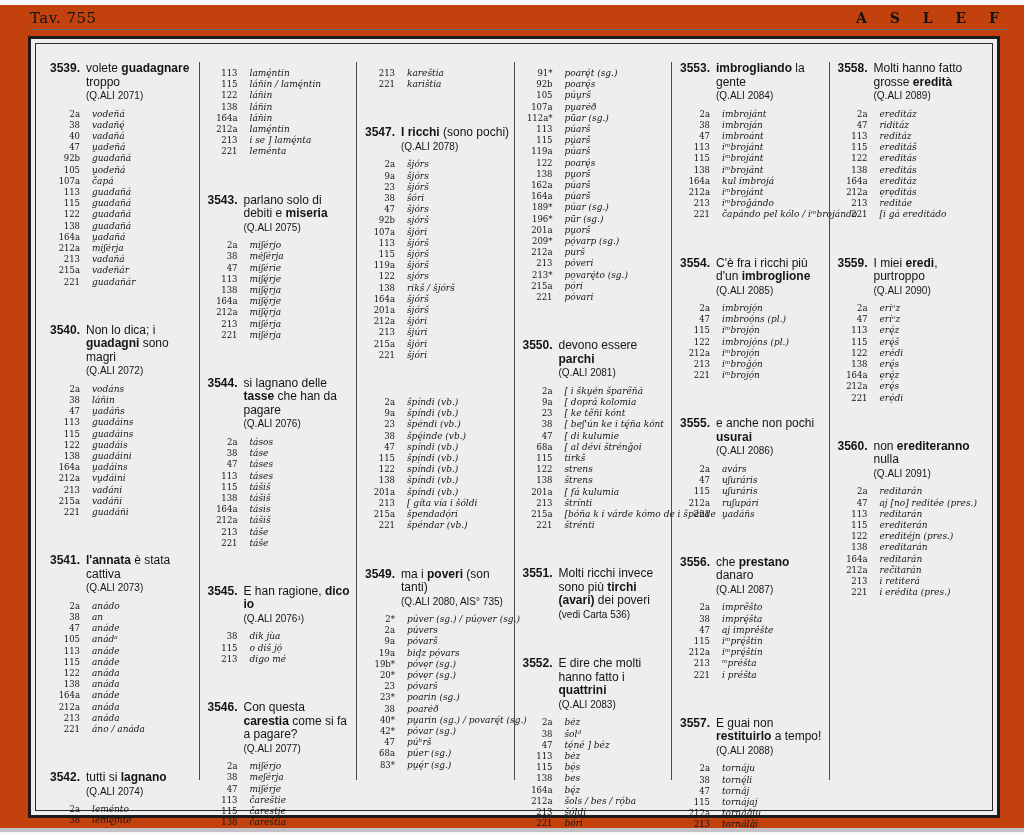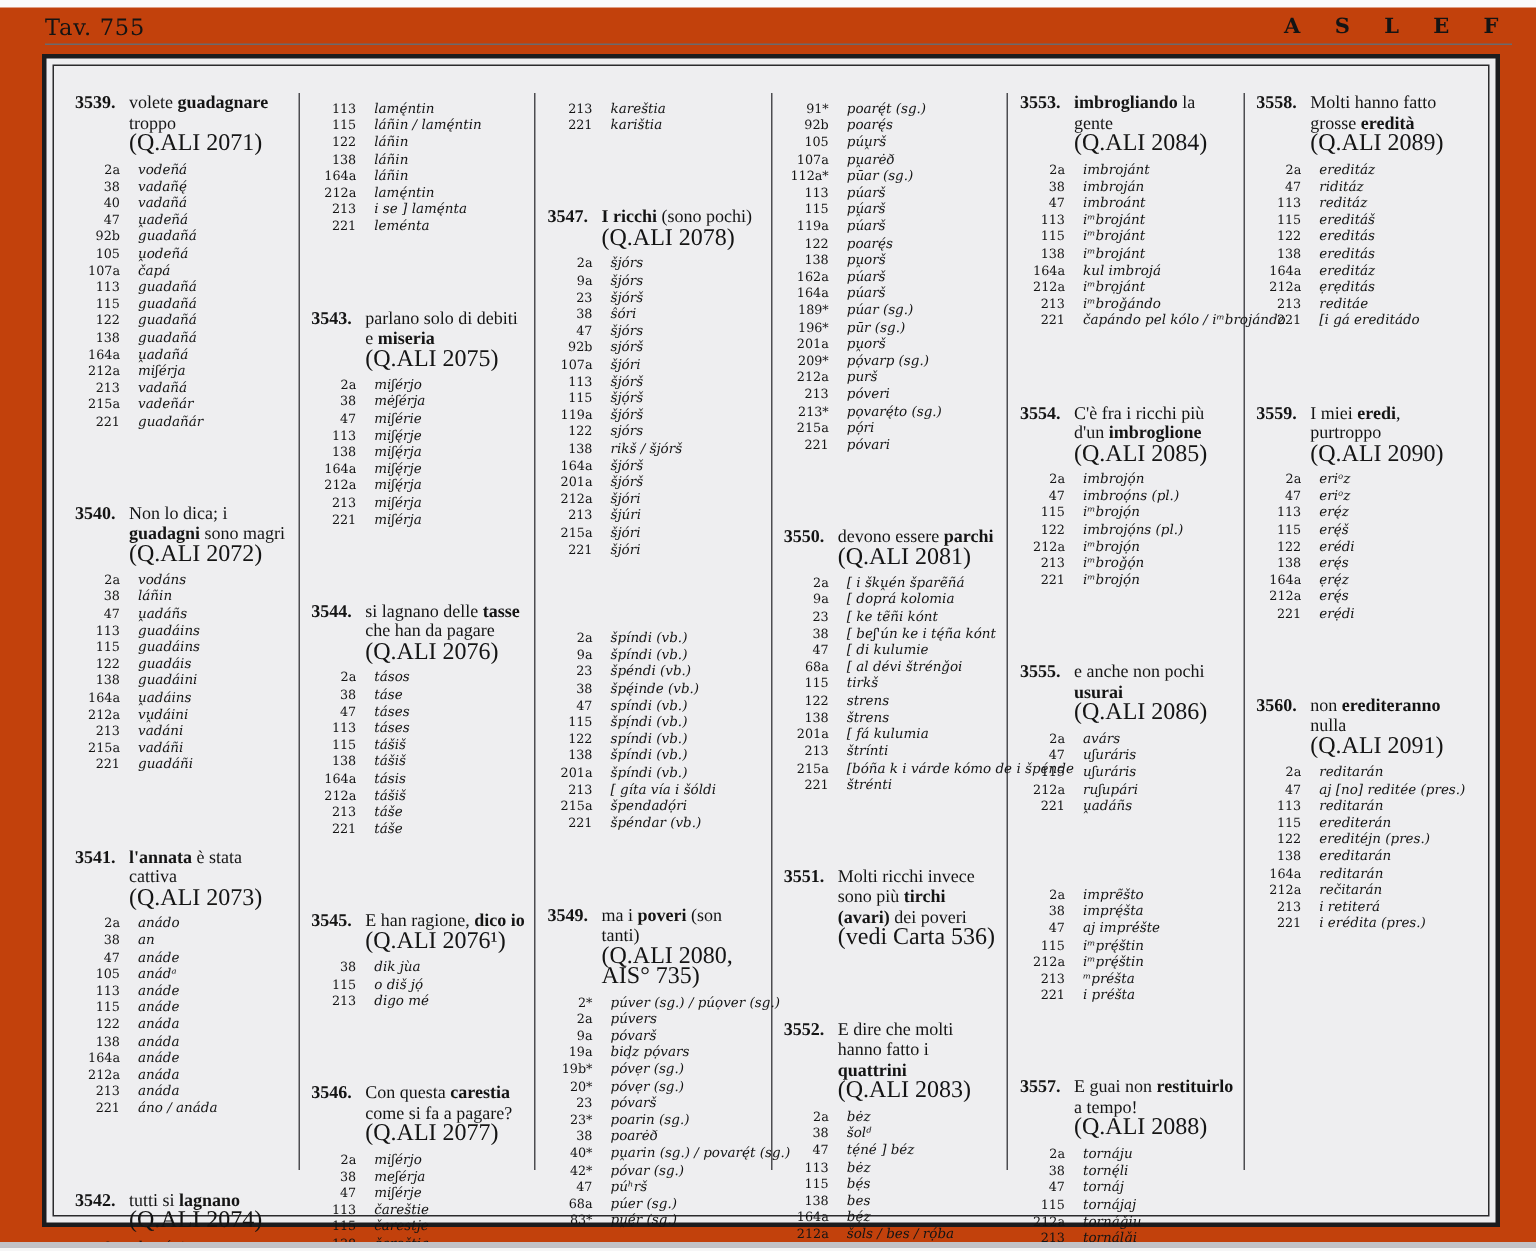--- a/index.html
+++ b/index.html
@@ -9,26 +9,26 @@
   .page-header{position:absolute;top:7px;left:30px;right:16px;height:22px;border-bottom:1.5px solid #6a6a6e;}
   .tav{position:absolute;left:0;top:2px;font-family:"DejaVu Serif",serif;font-size:15px;letter-spacing:.5px;}
   .atlas{position:absolute;left:0;right:0;top:3px;text-align:right;font-family:"DejaVu Serif",serif;
          font-size:14px;font-weight:bold;letter-spacing:9px;}
   .outer-box{position:absolute;top:36px;left:28px;right:24px;bottom:14px;border:3.5px solid #1c1c1e;
              background:#eeeef0;}
   .inner-line{position:absolute;inset:4px;border:1px solid #2a2a2c;}
   .cols{position:absolute;inset:5px;display:flex;padding:18px 6px 30px 6px;box-sizing:border-box;}
   .column{flex:1 1 0;min-width:0;padding:0 4px 0 8px;border-right:1px solid #4c4c50;}
   .column:last-child{border-right:none;}
-  .block{margin-top:48px;}
+  .block{margin-top:36px;}
   .block:first-child{margin-top:0;}
-  .bhead{position:relative;padding-left:36px;font-size:12px;line-height:13.5px;letter-spacing:0;font-family:Liberation Serif, serif;}
+  .bhead{position:relative;padding-left:36px;font-size:12px;line-height:13.5px;letter-spacing:0;}
   .enum{position:absolute;left:0;top:0;font-weight:bold;}
   .bld{font-weight:bold;}
-  .eref{font-size:16px;line-height:13.5px;}
+  .eref{font-size:10px;line-height:13.5px;}
   .items{margin-top:6px;}
   .item{display:flex;align-items:baseline;line-height:11.2px;}
   .code{flex:0 0 30px;text-align:right;margin-right:12px;font-family:"DejaVu Serif",serif;font-size:8.5px;}
   .form{font-family:"DejaVu Serif",serif;font-style:italic;font-size:9px;white-space:nowrap;}
   .scan-edge{position:absolute;bottom:0;left:0;right:0;height:4px;background:#c2c2c7;}
 </style>
 </head>
 <body>
 
 <div class="page">
@@ -906,20 +906,21 @@
                 <span class="code">212a</span>
                 <span class="form">ruʃupári</span>
               </div>
               <div class="item">
                 <span class="code">221</span>
                 <span class="form">ṷadáñs</span>
               </div>
             </div>
           </div>
           <div class="block">
+            <div class="bhead"><span class="enum">3556.</span><span>che </span><span class="bld">prestano</span><span> danaro</span><div class="eref">(Q.ALI 2087)</div></div>
             <div class="items">
               <div class="item">
                 <span class="code">2a</span>
                 <span class="form">imprẽšto</span>
               </div>
               <div class="item">
                 <span class="code">38</span>
                 <span class="form">imprę́šta</span>
               </div>
               <div class="item">

